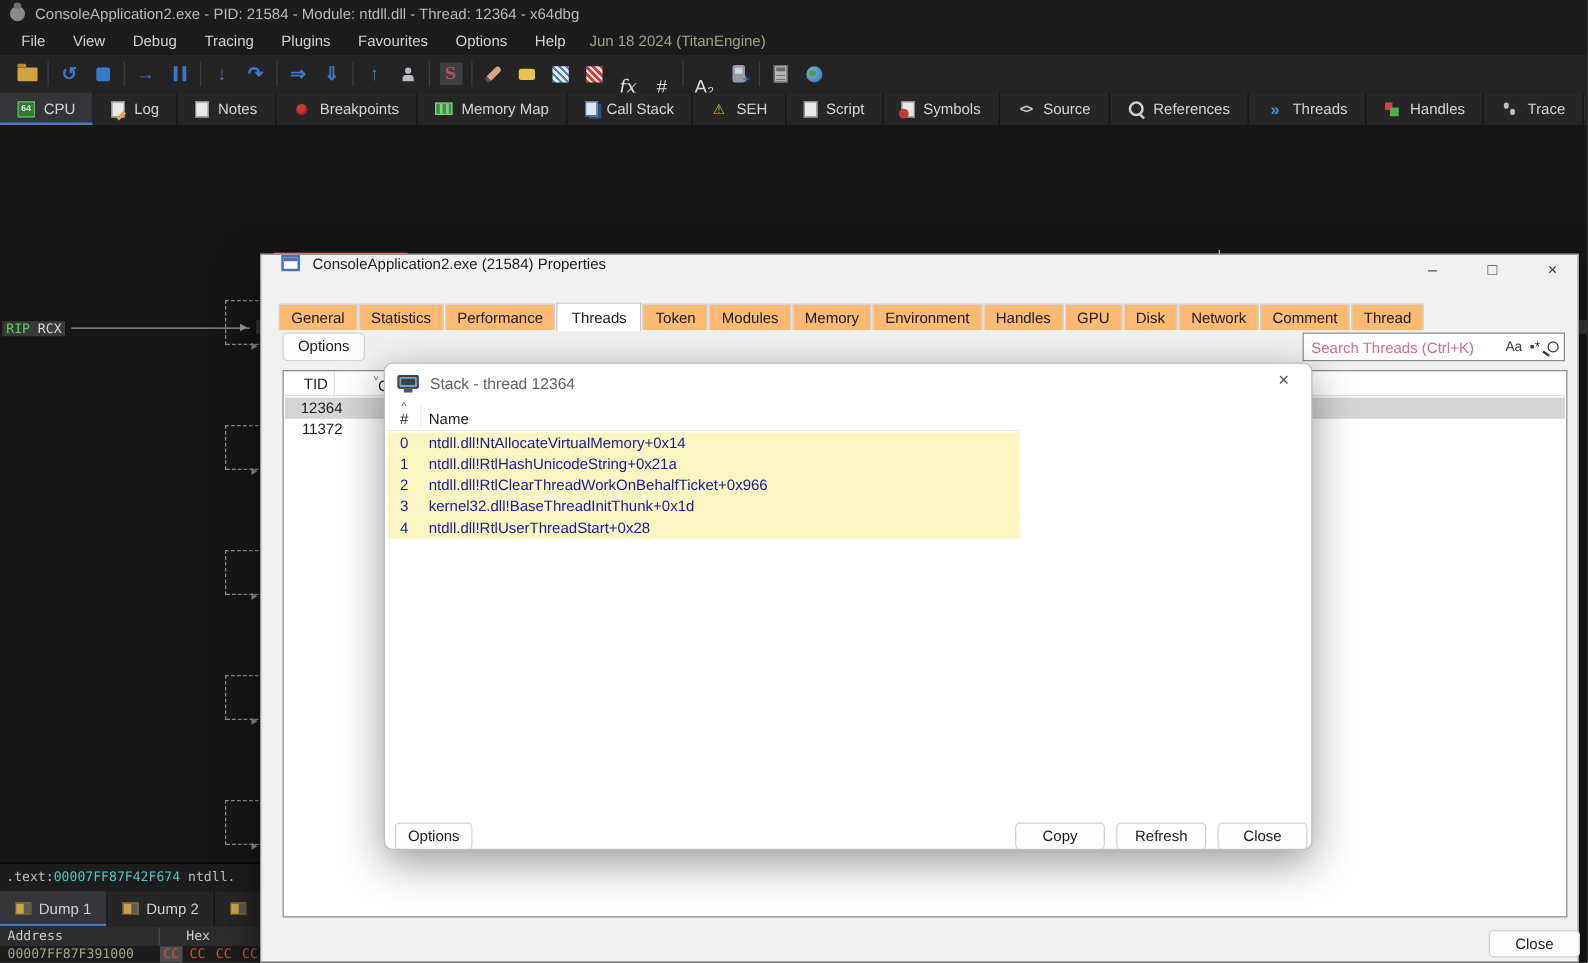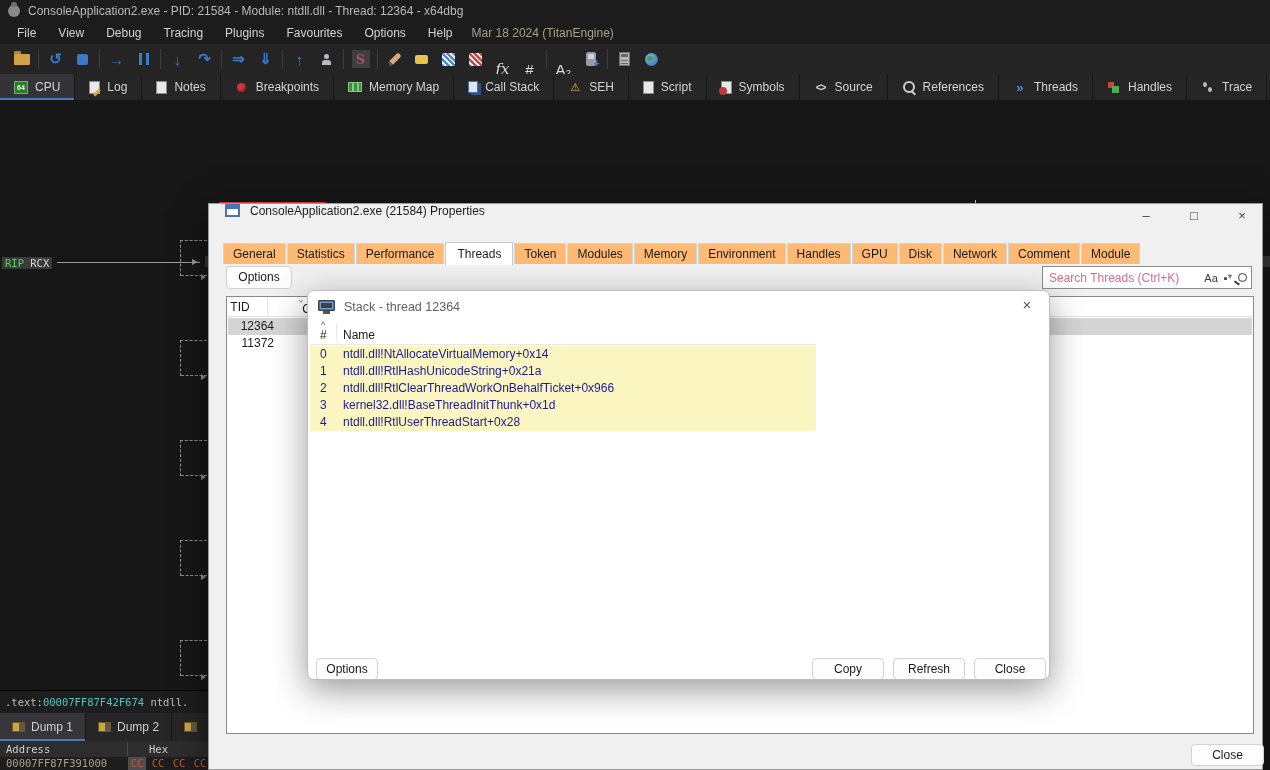--- a/index.html
+++ b/index.html
@@ -152,21 +152,21 @@
   #search-box { position:absolute; right:10px; top:62px; width:210px; height:23px; background:#fff;
                 border:1px solid #8c8c8c; display:flex; align-items:center; padding:0 4px 0 6px; gap:6px; }
   #search-box input { border:none; outline:none; flex:1; min-width:0; font-size:12px; font-family:"Liberation Sans",sans-serif; }
   #search-box input::placeholder { color:#d96a92; opacity:1; }
   .search-tool { color:#3a3a3a; font-size:11px; white-space:nowrap; }
   .mag { width:9px; height:9px; border:1.5px solid #3a3a3a; border-radius:50%; position:relative; flex:none; }
   .mag::after { content:""; position:absolute; left:-5px; top:8px; width:6px; height:1.5px; background:#3a3a3a; transform:rotate(35deg); }
   #thread-list { position:absolute; left:17px; top:92px; width:1028px; height:438px; background:#fff; border:1px solid #8a8a8a; }
   #thread-hdr { position:absolute; left:0; top:0; right:0; height:20px; border-bottom:1px solid #e2e2e2; }
   #thread-hdr .col-tid { position:absolute; left:0; top:0; width:41px; height:20px; line-height:20px;
-                         text-align:center; padding-right:14px; border-right:1px solid #e2e2e2; }
+                         text-align:left; padding-right:14px; border-right:1px solid #e2e2e2;padding-left:16px; }
   #thread-hdr .col-cpu { position:absolute; left:61px; top:4px; width:54px; line-height:16px; text-align:center; }
   #thread-hdr .sortmark { position:absolute; left:72px; top:-1px; font-size:8px; color:#555; transform:scaleY(-1); }
   .trow { position:absolute; left:1px; right:1px; height:17px; line-height:17px; }
   .trow.selected { background:#d5d5d5; }
   .trow .tid { position:absolute; left:0; width:60px; text-align:right; padding-right:14px; }
   #props-close { position:absolute; left:982px; top:540px; width:73px; height:22px; }
 
   
   #stackdlg { left:307px; top:290px; width:743px; height:390px; background:#fff; border:1px solid #bdbdbd;
               border-radius:7px; box-shadow:0 10px 34px rgba(0,0,0,.4); font-size:12px; color:#1b1b1b; overflow:hidden; }
@@ -200,21 +200,21 @@
 
   <div id="menubar" class="abs" data-interactable="false">
       <span class="menu-item" data-interactable="true">File</span>
       <span class="menu-item" data-interactable="true">View</span>
       <span class="menu-item" data-interactable="true">Debug</span>
       <span class="menu-item" data-interactable="true">Tracing</span>
       <span class="menu-item" data-interactable="true">Plugins</span>
       <span class="menu-item" data-interactable="true">Favourites</span>
       <span class="menu-item" data-interactable="true">Options</span>
       <span class="menu-item" data-interactable="true">Help</span>
-      <span class="menu-note" data-interactable="false">Mar 18 2024 (TitanEngine)</span>
+      <span class="menu-note" data-interactable="false">Jun 18 2024 (TitanEngine)</span>
     </div>
 
   <div id="toolbar" class="abs" data-interactable="false">
       <div class="tbtn" data-interactable="true">
         <div class="shape-folder" data-interactable="false"></div>
       </div>
       <div class="tsep" data-interactable="false"></div>
       <div class="tbtn" data-interactable="true">
         <span class="tglyph" data-interactable="false">↺</span>
       </div>
@@ -429,21 +429,21 @@
         <div class="ptab selected" data-interactable="true">Threads</div>
         <div class="ptab" data-interactable="true">Token</div>
         <div class="ptab" data-interactable="true">Modules</div>
         <div class="ptab" data-interactable="true">Memory</div>
         <div class="ptab" data-interactable="true">Environment</div>
         <div class="ptab" data-interactable="true">Handles</div>
         <div class="ptab" data-interactable="true">GPU</div>
         <div class="ptab" data-interactable="true">Disk</div>
         <div class="ptab" data-interactable="true">Network</div>
         <div class="ptab" data-interactable="true">Comment</div>
-        <div class="ptab" data-interactable="true">Module</div>
+        <div class="ptab" data-interactable="true">Thread</div>
       </div>
 
     <div id="props-options" class="btn" data-interactable="true">Options</div>
 
     <div id="search-box" data-interactable="true">
       <input type="text" data-interactable="true" placeholder="Search Threads (Ctrl+K)" style="">
       <span class="search-tool" data-interactable="true">Aa</span>
       <span class="search-tool" data-interactable="true">▪*</span>
       <span class="mag" data-interactable="true"></span>
     </div>

